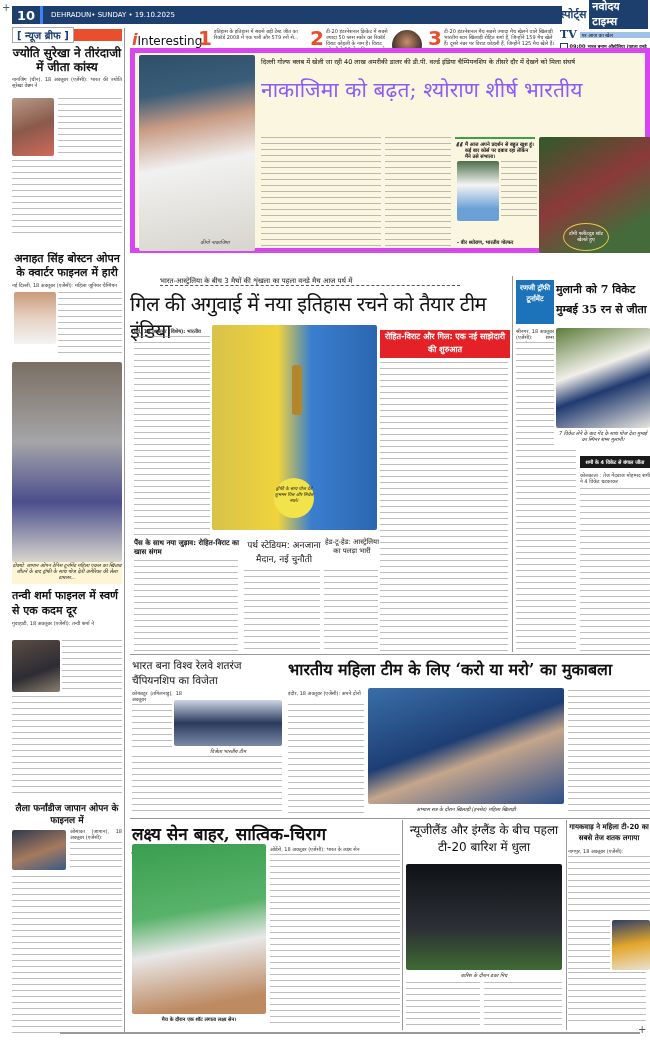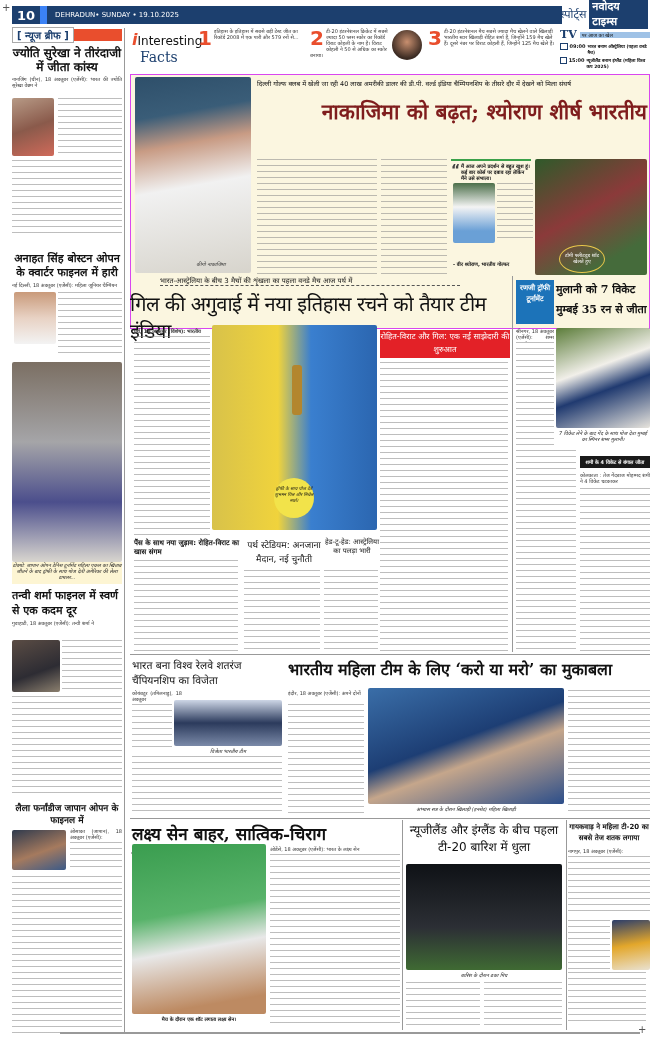--- a/index.html
+++ b/index.html
@@ -1,40 +1,40 @@
 <!DOCTYPE html>
 <html><head>
 <meta charset="utf-8">
 <style>
 *{box-sizing:border-box;margin:0;padding:0}
 body{width:650px;height:1043px;background:#fff;font-family:"DejaVu Sans",sans-serif;color:#111;position:relative;overflow:hidden}
 .abs{position:absolute}
 .topbar{left:12px;top:6px;width:550px;height:18px;background:#1c3f6e;color:#fff;font-size:8px;display:flex;align-items:center}
-.pgnum{background:#1c3f6e;font-weight:bold;font-size:13px;padding:0 5px;border-right:7px solid #3b82f6;height:100%;display:flex;align-items:center}
+.pgnum{background:#1c3f6e;font-weight:bold;font-size:13px;padding:0 5px;border-right:3px solid #3b82f6;height:100%;display:flex;align-items:center}
 .dateline{padding-left:8px;font-size:7px}
 .brand{left:560px;top:2px;width:88px;height:22px;display:flex;align-items:center;gap:3px}
-.brand .sp{color:#1c3f6e;font-weight:normal;font-size:11px}
+.brand .sp{color:#1c3f6e;font-weight:bold;font-size:11px}
 .brand .nt{background:#1c3f6e;color:#fff;font-weight:bold;font-size:11px;padding:1px 3px}
 .nb{left:12px;top:28px;width:110px;height:14px;display:flex;align-items:center}
 .nb .lbl{color:#1c3f6e;font-weight:bold;font-size:10px;border:1px solid #aaa;padding:0 4px;background:#fff}
 .nb .bar{flex:1;height:12px;background:#e94e2d}
 .h1{font-weight:bold;font-family:"DejaVu Serif",serif}
 .txt{font-size:5px;line-height:6.4px;color:#333;text-align:justify;overflow:hidden}
 .txt::before{content:"";}
 .lines{background:repeating-linear-gradient(to bottom,#888 0,#888 1px,transparent 1px,transparent 6px);opacity:.55}
 .img{border-radius:2px}
 .vrule{background:#999;width:1px}
 .hrule{background:#999;height:1px}
 .facts{left:130px;top:28px;width:430px;height:34px}
 .fact-box{position:absolute;top:0;height:34px;font-size:5px;color:#333;line-height:6px}
 .fnum{color:#e94e2d;font-weight:bold;font-size:20px;float:left;line-height:20px;margin-right:2px}
 .tv{left:560px;top:28px;width:90px;height:36px;font-size:5px}
-.golfband{left:130px;top:74px;width:520px;height:255px;background:#fbf6e0;border:1px solid #d946ef}
+.golfband{left:130px;top:48px;width:520px;height:205px;background:#fbf6e0;border:5px solid #d946ef}
 .cap{font-size:5px;color:#222;text-align:center;font-style:italic}
-.redlabel{background:#e32127;color:#fff;font-weight:normal;text-align:center}
+.redlabel{background:#e32127;color:#fff;font-weight:bold;text-align:center}
 .bluebox{background:#1c73b9;color:#fff;font-weight:bold;text-align:center}
 </style>
 </head>
 <body>
 
 <div class="abs" style="left:2px;top:2px;font-size:10px;color:#555">+</div>
 <div class="abs topbar">
   <span class="pgnum">10</span>
   <span class="dateline">DEHRADUN• SUNDAY • 19.10.2025</span>
 </div>
@@ -110,21 +110,21 @@
     <span style="width:8px;height:7px;border:1px solid #1c3f6e;display:inline-block"></span>
     <span style="font-weight:bold">15:00</span>
     <span style="font-weight:bold;font-size:4.5px">न्यूजीलैंड बनाम इंग्लैंड (महिला विश्व कप 2025)</span>
   </div>
 </div>
 
 <div class="abs golfband">
   <div class="abs img" style="left:4px;top:2px;width:116px;height:196px;background:linear-gradient(170deg,#2e4f6a 0%,#3a5d78 20%,#c89b84 35%,#f1f1f1 55%,#d7d4cc 100%)"></div>
   <div class="abs cap" style="left:40px;top:186px;width:80px;color:#333">कीगो नाकाजिमा</div>
   <div class="abs" style="left:126px;top:4px;width:390px;font-size:6.5px;color:#111">दिल्ली गोल्फ क्लब में खेली जा रही 40 लाख अमरीकी डालर की डी.पी. वर्ल्ड इंडिया चैम्पियनशिप के तीसरे दौर में देखने को मिला संघर्ष</div>
-  <div class="abs" style="left:126px;top:22px;width:390px;font-size:21px;font-weight:bold;color:#7f1d1d;text-align:right;font-family:'DejaVu Serif',serif">नाकाजिमा को बढ़त; श्योराण शीर्ष भारतीय</div>
+  <div class="abs" style="left:126px;top:22px;width:390px;font-size:21px;font-weight:normal;color:#8b5cf6;text-align:left;font-family:'DejaVu Serif',serif">नाकाजिमा को बढ़त; श्योराण शीर्ष भारतीय</div>
   <div class="abs lines" style="left:126px;top:84px;width:120px;height:115px"></div>
   <div class="abs lines" style="left:250px;top:84px;width:66px;height:115px"></div>
   <div class="abs hrule" style="left:320px;top:84px;width:80px;height:2px;background:#3aa14a"></div>
   <div class="abs" style="left:320px;top:86px;font-size:14px;color:#444;font-weight:bold">“</div>
   <div class="abs" style="left:330px;top:88px;width:70px;font-size:5px;font-weight:bold;line-height:6px">मैं आज अपने प्रदर्शन से बहुत खुश हूं। कई बार कोर्स पर दबाव रहा लेकिन मैंने उसे संभाला।</div>
   <div class="abs img" style="left:322px;top:108px;width:42px;height:60px;background:linear-gradient(180deg,#4c6f4a,#f4f4f4 40%,#6aa0d6 80%)"></div>
   <div class="abs lines" style="left:366px;top:108px;width:36px;height:60px"></div>
   <div class="abs" style="left:322px;top:186px;width:80px;font-size:5px;font-weight:bold">- वीर श्योराण, भारतीय गोल्फर</div>
   <div class="abs img" style="left:404px;top:84px;width:112px;height:116px;background:linear-gradient(150deg,#2f5a2a,#8b3a3a 45%,#456b3b 80%)"></div>
   <div class="abs" style="left:428px;top:170px;width:46px;height:28px;border-radius:50%;border:1px solid #e7c64a;color:#fff;font-size:5px;text-align:center;padding-top:6px">टॉमी फ्लीटवुड शॉट खेलते हुए</div>

